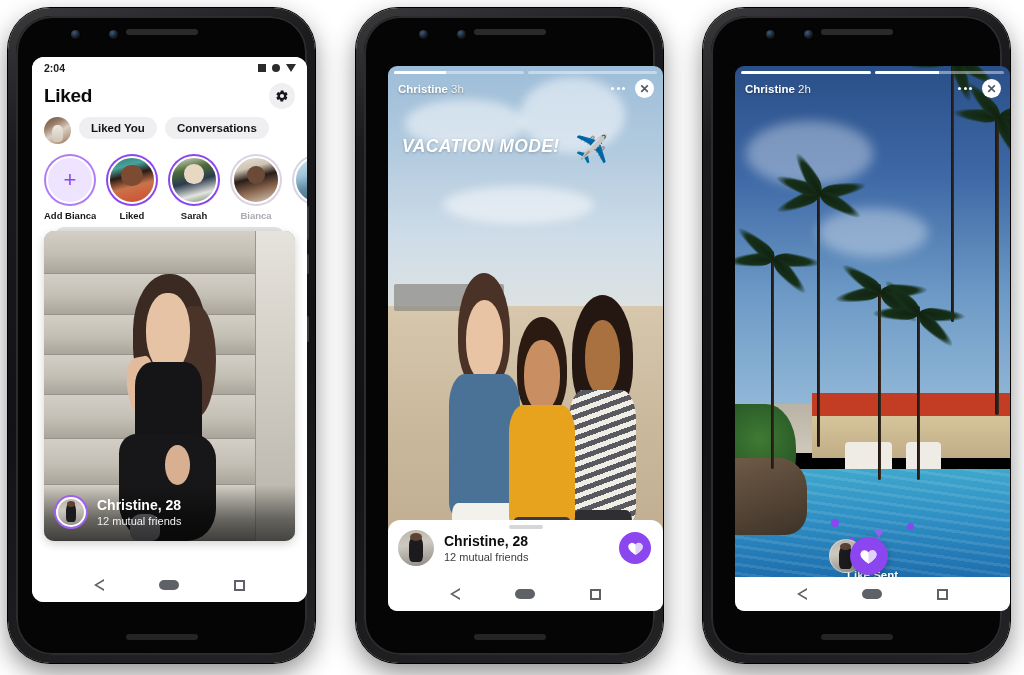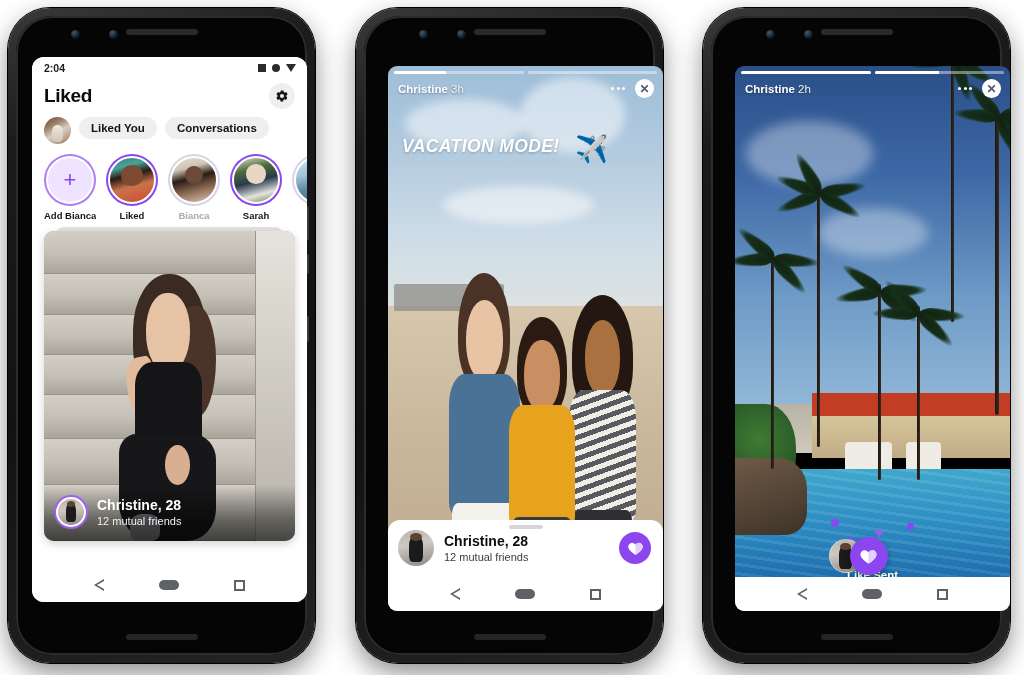--- a/index.html
+++ b/index.html
@@ -490,30 +490,30 @@
             </div>
             <div class="story-label">Add Bianca</div>
           </div>
           <div class="story">
             <div class="story-ring">
               <div class="story-face f-taylor"></div>
             </div>
             <div class="story-label">Liked</div>
           </div>
           <div class="story">
+            <div class="story-ring">
+              <div class="story-face f-sarah"></div>
+            </div>
+            <div class="story-label">Sarah</div>
+          </div>
+          <div class="story">
             <div class="story-ring seen">
               <div class="story-face f-bianca"></div>
             </div>
             <div class="story-label dim">Bianca</div>
-          </div>
-          <div class="story">
-            <div class="story-ring">
-              <div class="story-face f-sarah"></div>
-            </div>
-            <div class="story-label">Sarah</div>
           </div>
           <div class="story">
             <div class="story-ring seen">
               <div class="story-face f-sophie"></div>
             </div>
             <div class="story-label dim">Sp</div>
           </div>
         </div>
 
         <div class="card-wrap">

